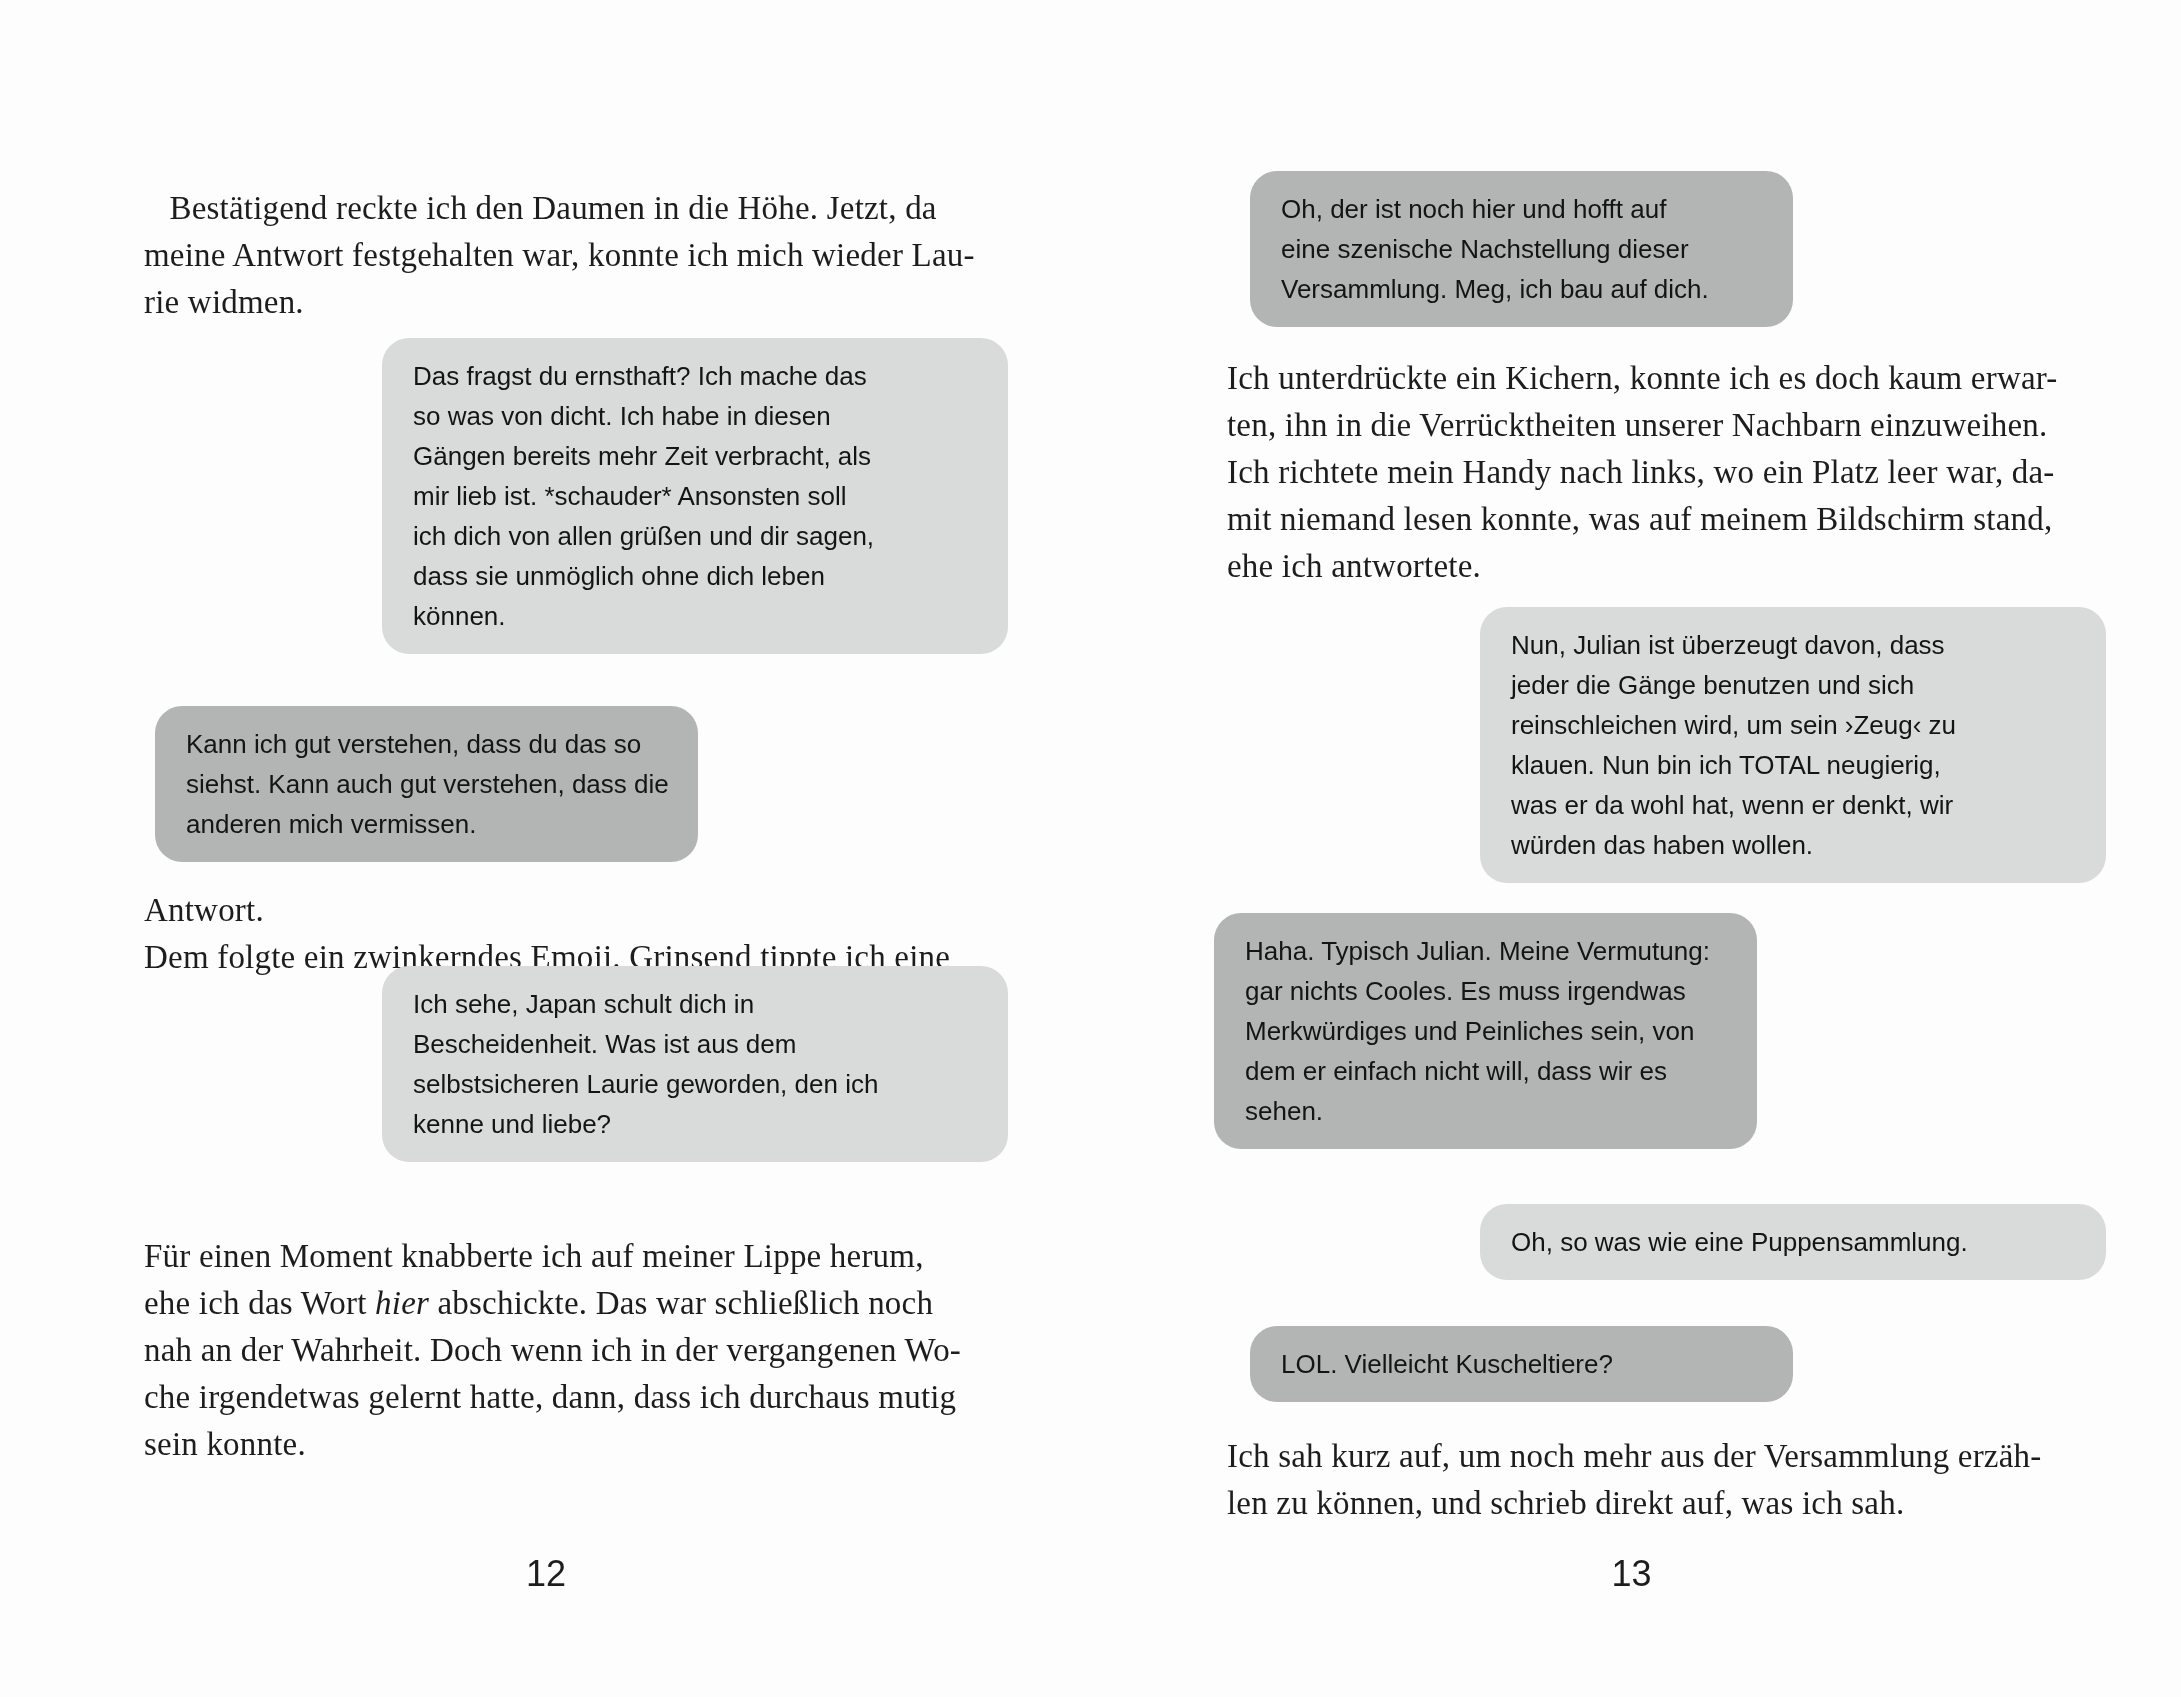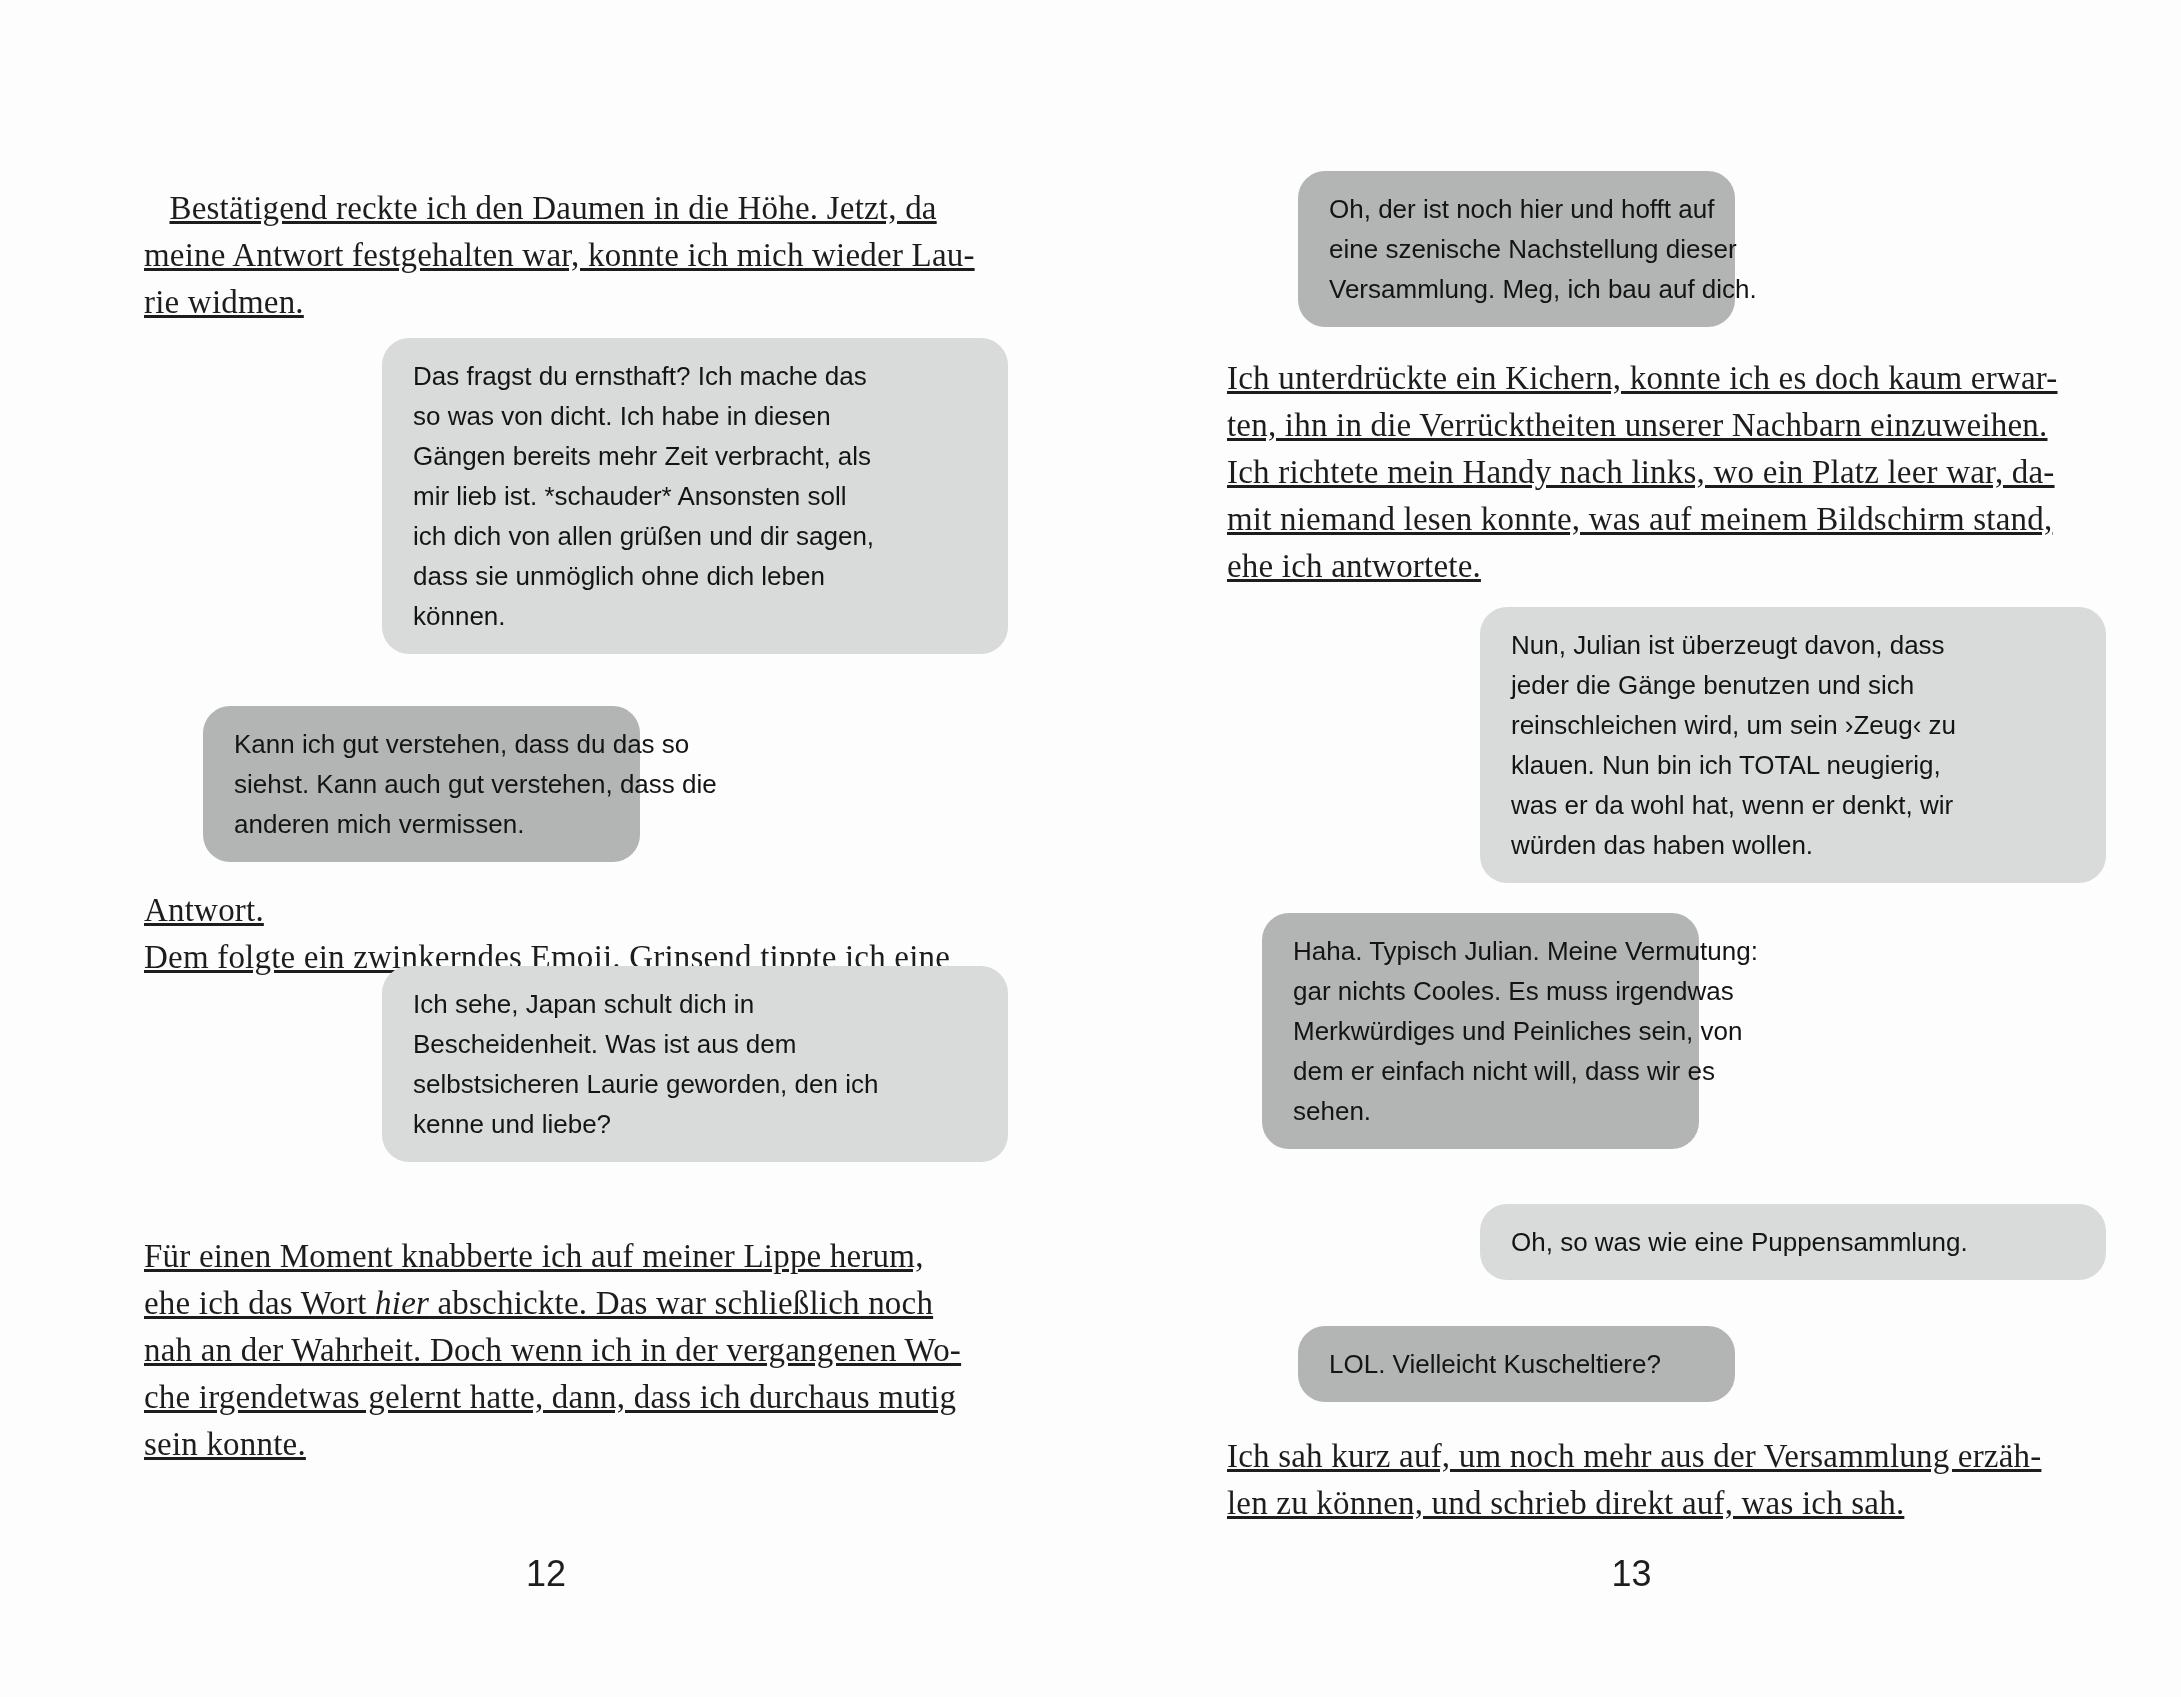--- a/index.html
+++ b/index.html
@@ -10,37 +10,36 @@
     overflow:hidden;
     font-kerning:normal;
   }
   
   .para{
     position:absolute;
     font-family:"Liberation Serif",serif;
     font-size:33px;line-height:47px;
     color:var(--ink,#1d1d1d);
     letter-spacing:0.2px;
-    text-decoration:underline;
   }
   .para .ln{white-space:nowrap;}
   .ln.first-indent{padding-left:25.5px;}
   .em{font-style:italic;}
   
   .bubble{
     position:absolute;box-sizing:border-box;
     border-radius:27px;
     padding:18px 31px;
     font-family:"Liberation Sans",sans-serif;
     font-size:26px;line-height:40px;
     color:var(--bubble-ink,#141414);
   }
   .bubble .ln{white-space:nowrap;}
   .bubble.sent{width:626px;background:var(--sent,#d9dbda);}
-  .bubble.received{width:437px;background:var(--recv,#b3b5b4);margin-left:48px;}
+  .bubble.received{width:543px;background:var(--recv,#b3b5b4);}
   
   .folio{
     position:absolute;text-align:center;
     font-family:"Liberation Sans",sans-serif;
     font-size:36px;line-height:1;
     color:var(--ink,#1d1d1d);
   }
   
   #lp-para-top{left:144px;top:185px;width:804px;}
   #lp-bubble-sent-1{left:382px;top:338px;}

